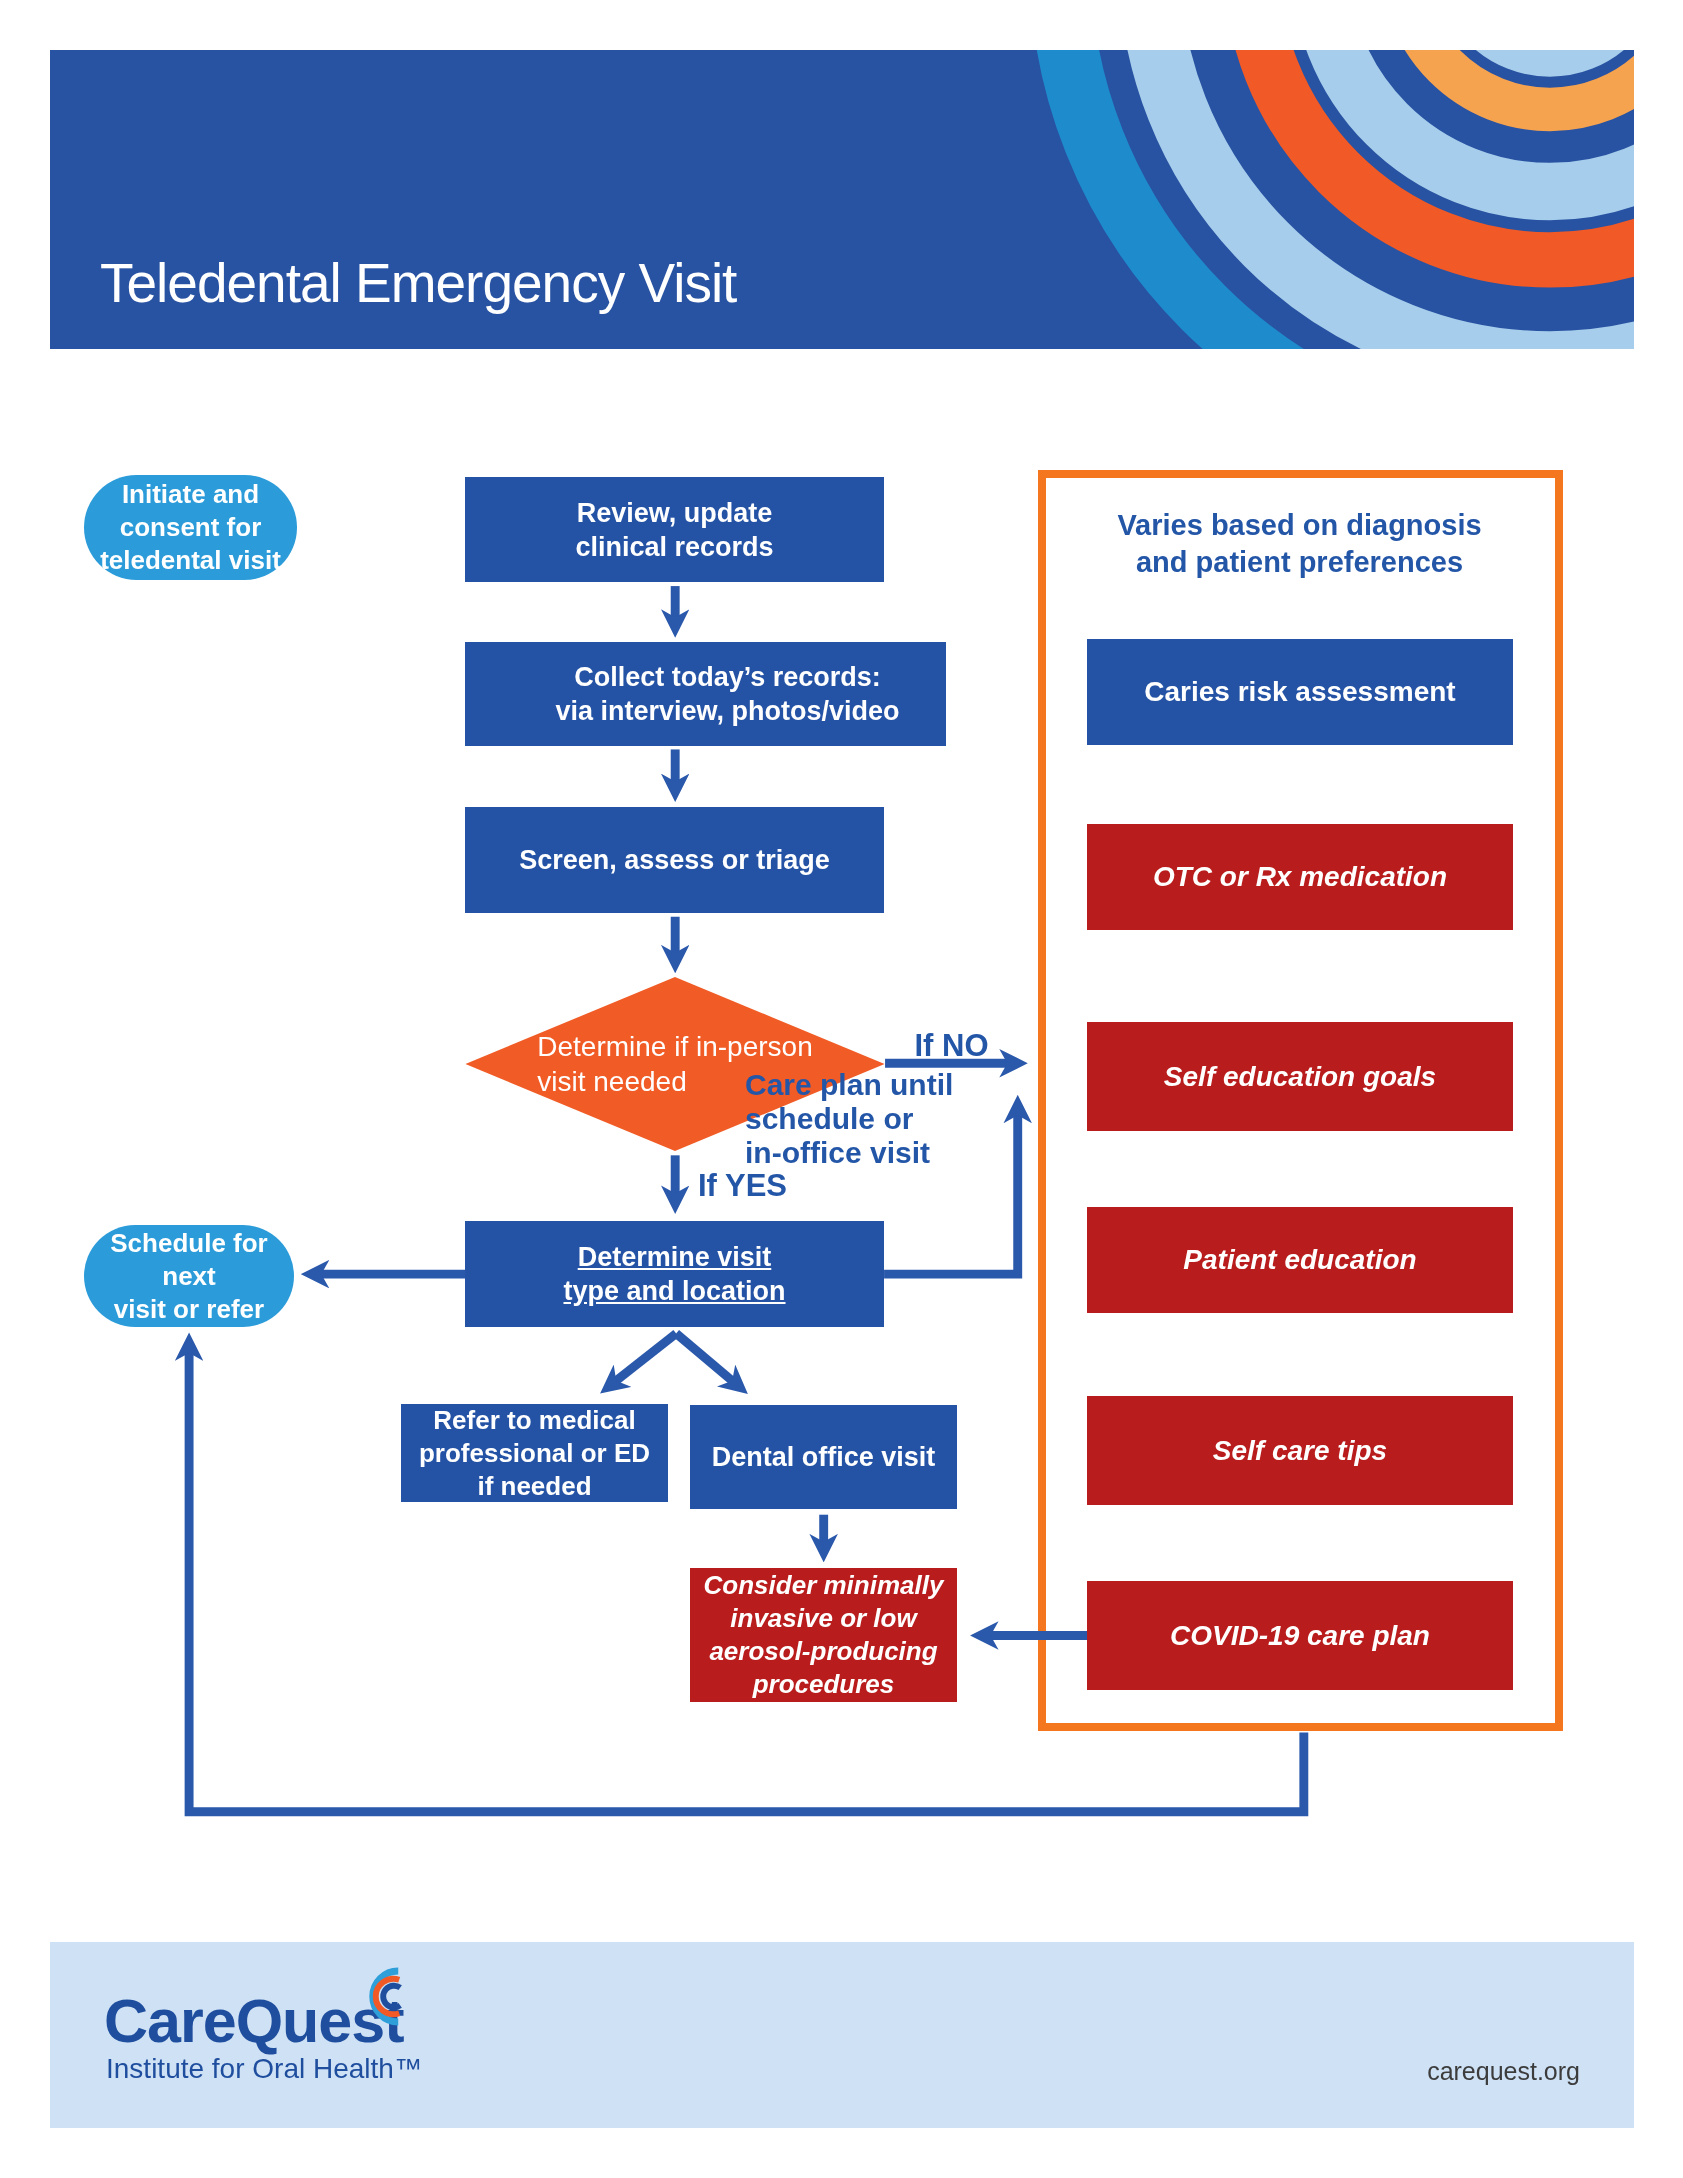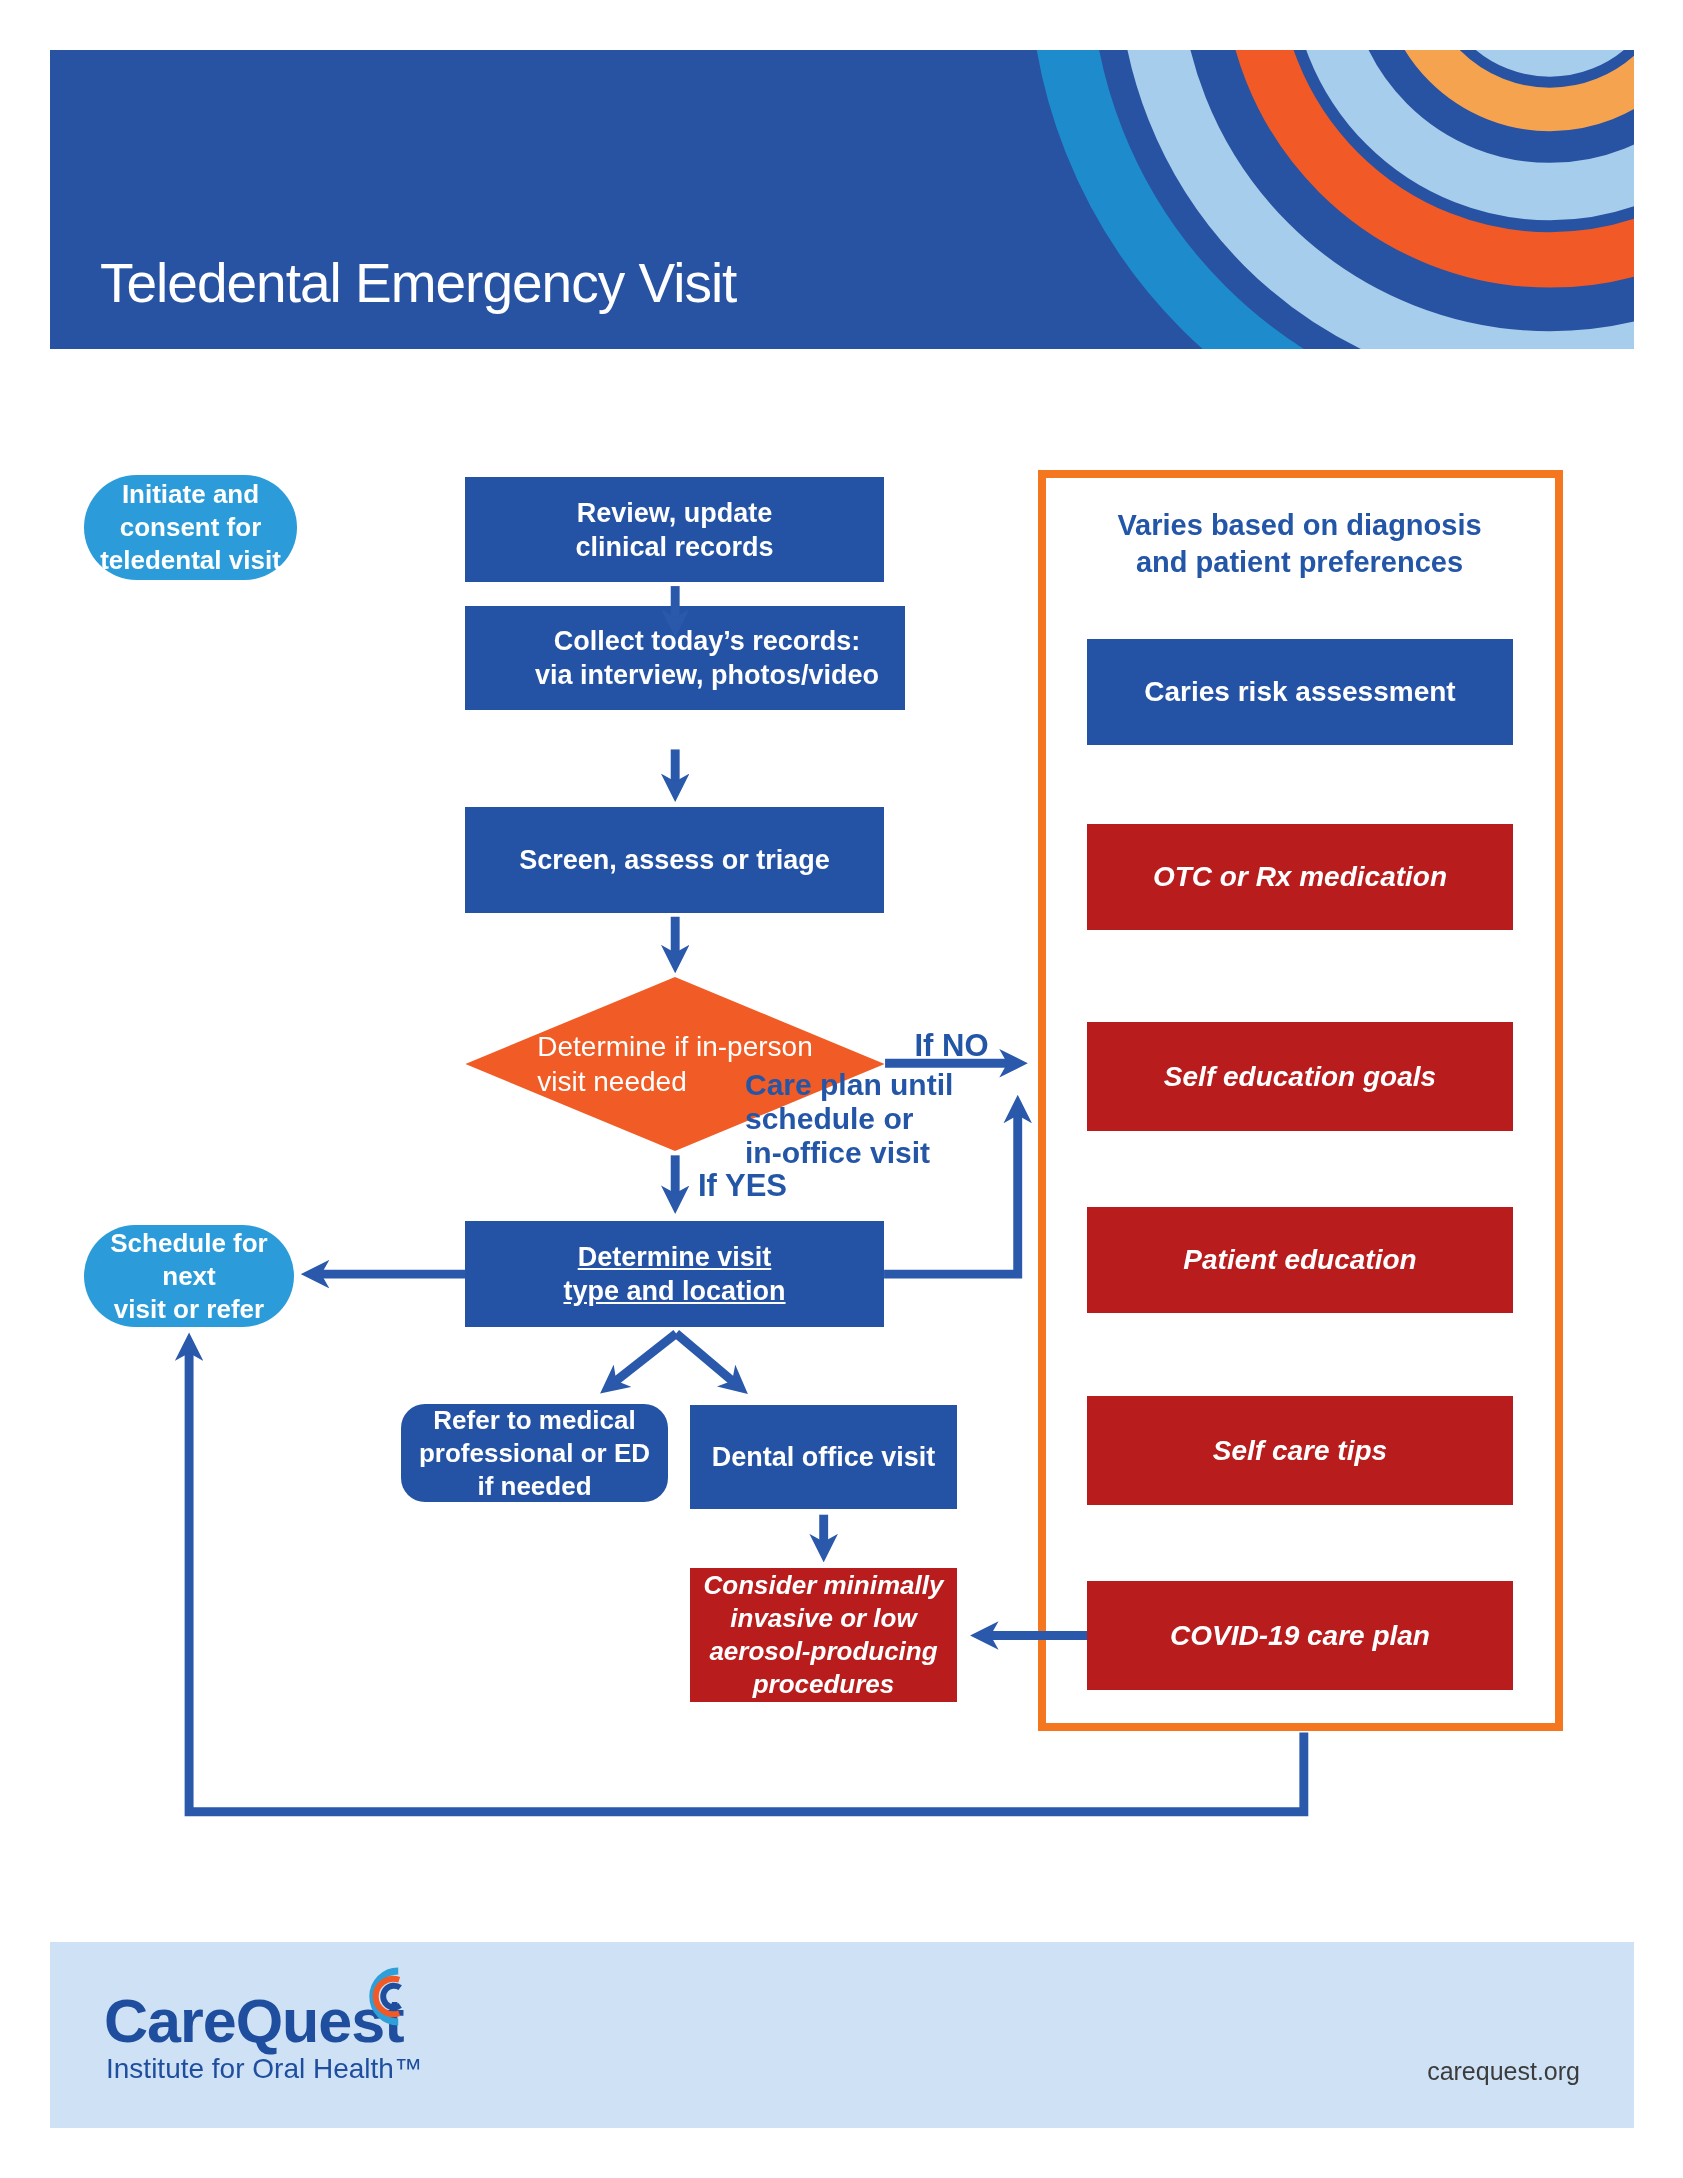--- a/index.html
+++ b/index.html
@@ -53,21 +53,21 @@
   <div class="page-title">Teledental Emergency Visit</div>
 </div>
 
 <div class="abs node pill pre" style="left:84px;top:475px;width:213px;height:105px;">Initiate and
 consent for
 teledental visit</div>
 
 <div class="abs node dark pre" style="left:465px;top:477px;width:419px;height:105px;">Review, update
 clinical records</div>
 
-<div class="abs node dark pre" style="left:465px;top:606px;width:440px;height:104px;padding-left:44px;">Collect today’s records:
+<div class="abs node dark pre" style="left:465px;top:642px;width:481px;height:104px;padding-left:44px;">Collect today’s records:
 via interview, photos/video</div>
 
 <div class="abs node dark pre" style="left:465px;top:807px;width:419px;height:106px;">Screen, assess or triage</div>
 
 <div class="abs diamond-wrap">
   <svg width="420" height="174" viewBox="0 0 424 176">
     <polygon points="0,88 212,0 424,88 212,176" fill="#F15B25"></polygon>
   </svg>
   <div class="diamond-text pre">Determine if in-person
 visit needed</div>
@@ -80,21 +80,21 @@
 <div class="abs blue-label pre" style="left:745px;top:1068px;width:257px;text-align:left;font-size:30px;line-height:34px;">Care plan until
 schedule or
 in-office visit</div>
 
 <div class="abs node dark pre" style="left:465px;top:1221px;width:419px;height:106px;text-decoration:underline;">Determine visit
 type and location</div>
 
 <div class="abs node pill pre" style="left:84px;top:1225px;width:210px;height:102px;">Schedule for next
 visit or refer</div>
 
-<div class="abs node dark pre" style="left:401px;top:1404px;width:267px;height:98px;font-size:26px;line-height:33px;border-radius:24px;">Refer to medical
+<div class="abs node dark pre" style="left:401px;top:1404px;width:267px;height:98px;font-size:26px;line-height:33px;">Refer to medical
 professional or ED
 if needed</div>
 
 <div class="abs node dark pre" style="left:690px;top:1405px;width:267px;height:104px;">Dental office visit</div>
 
 <div class="abs node light pre" style="left:690px;top:1568px;width:267px;height:134px;font-size:26px;line-height:33px;">Consider minimally
 invasive or low
 aerosol-producing
 procedures</div>
 

